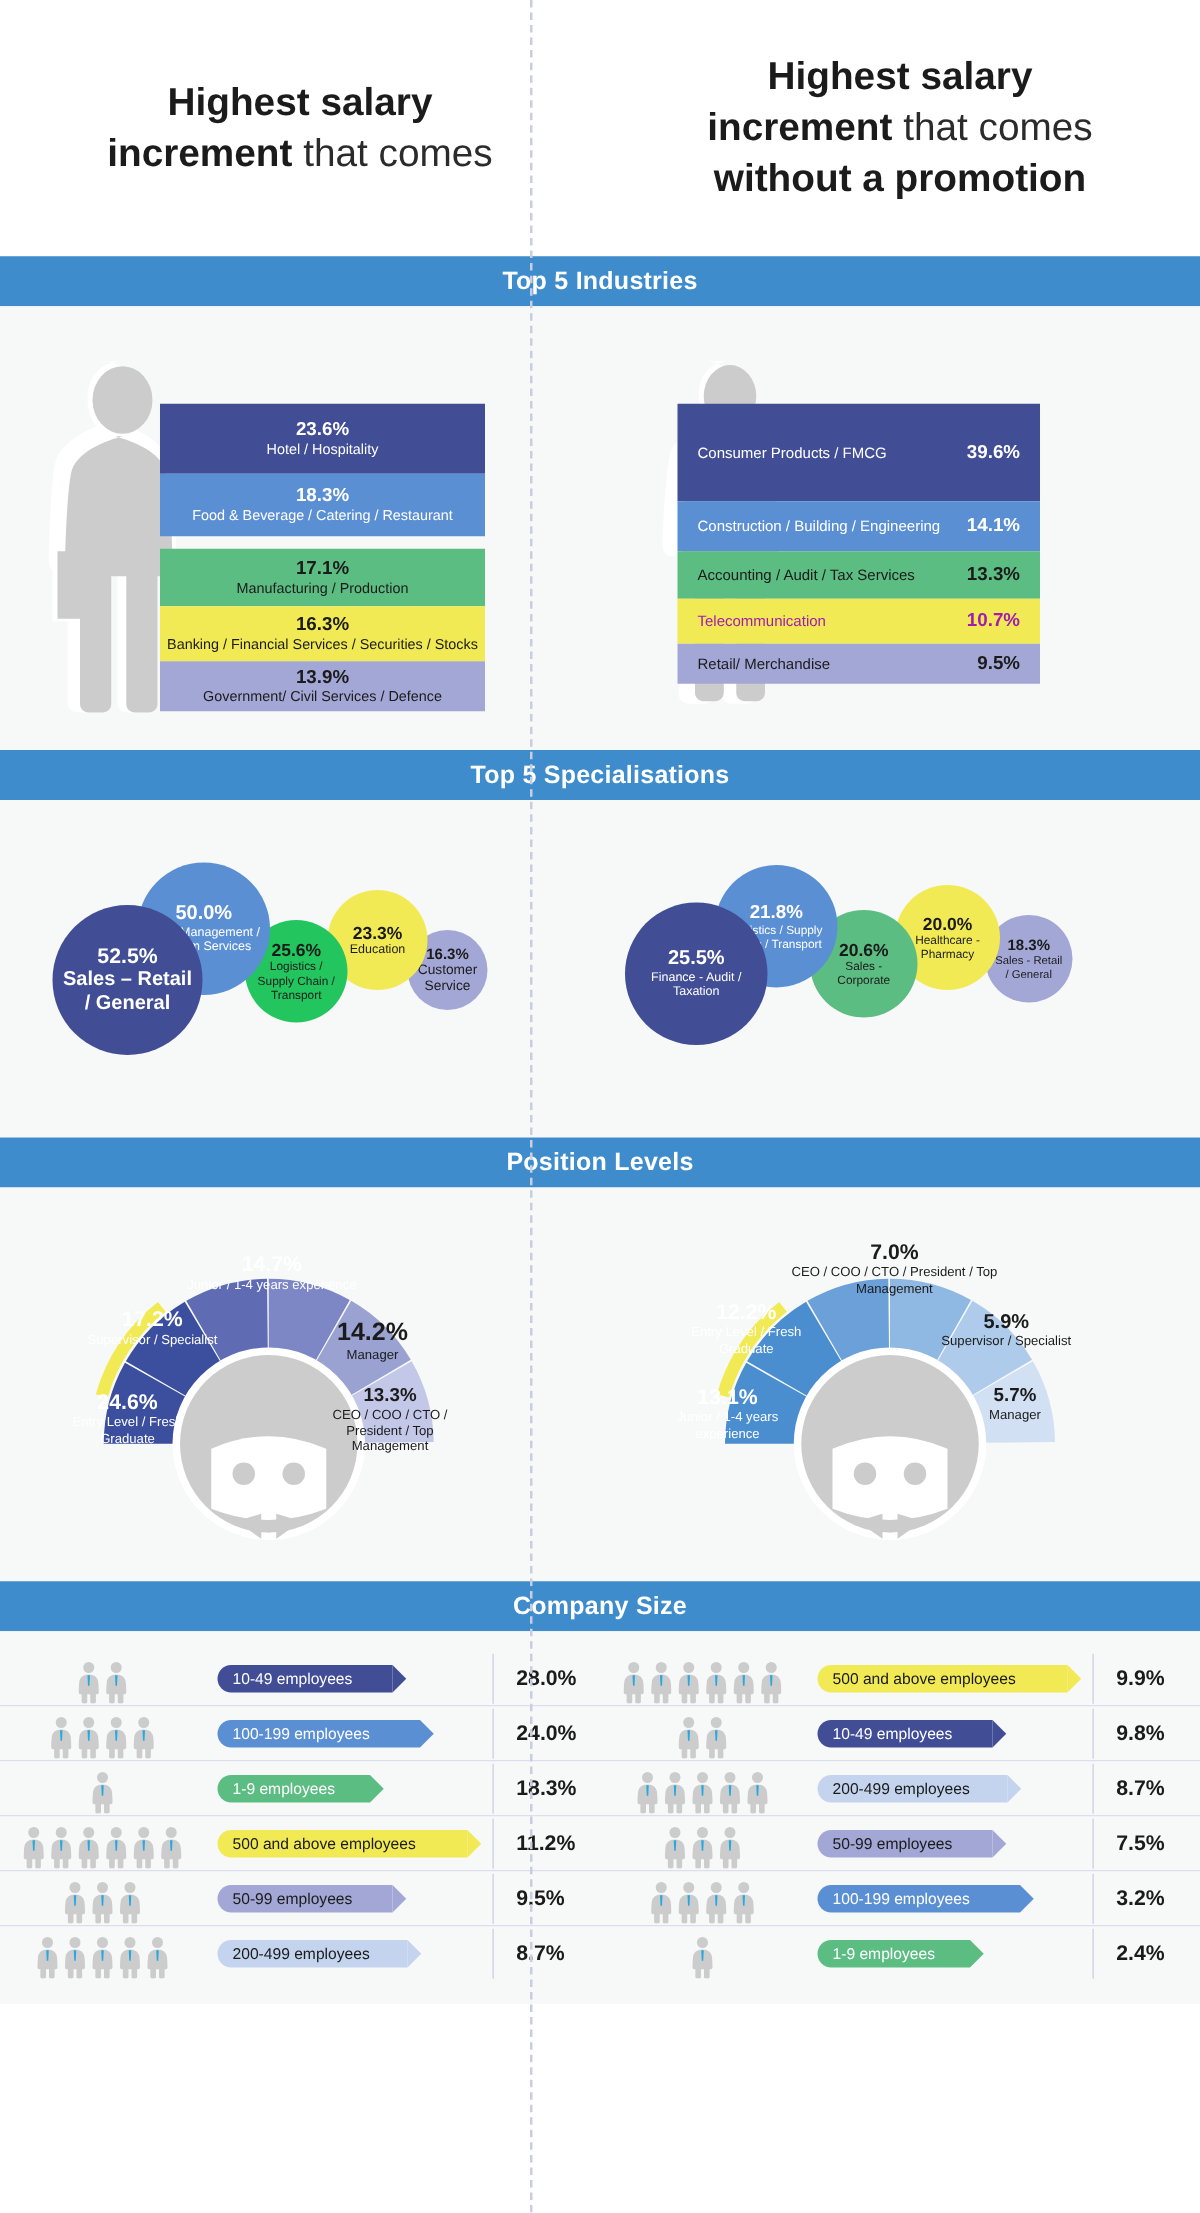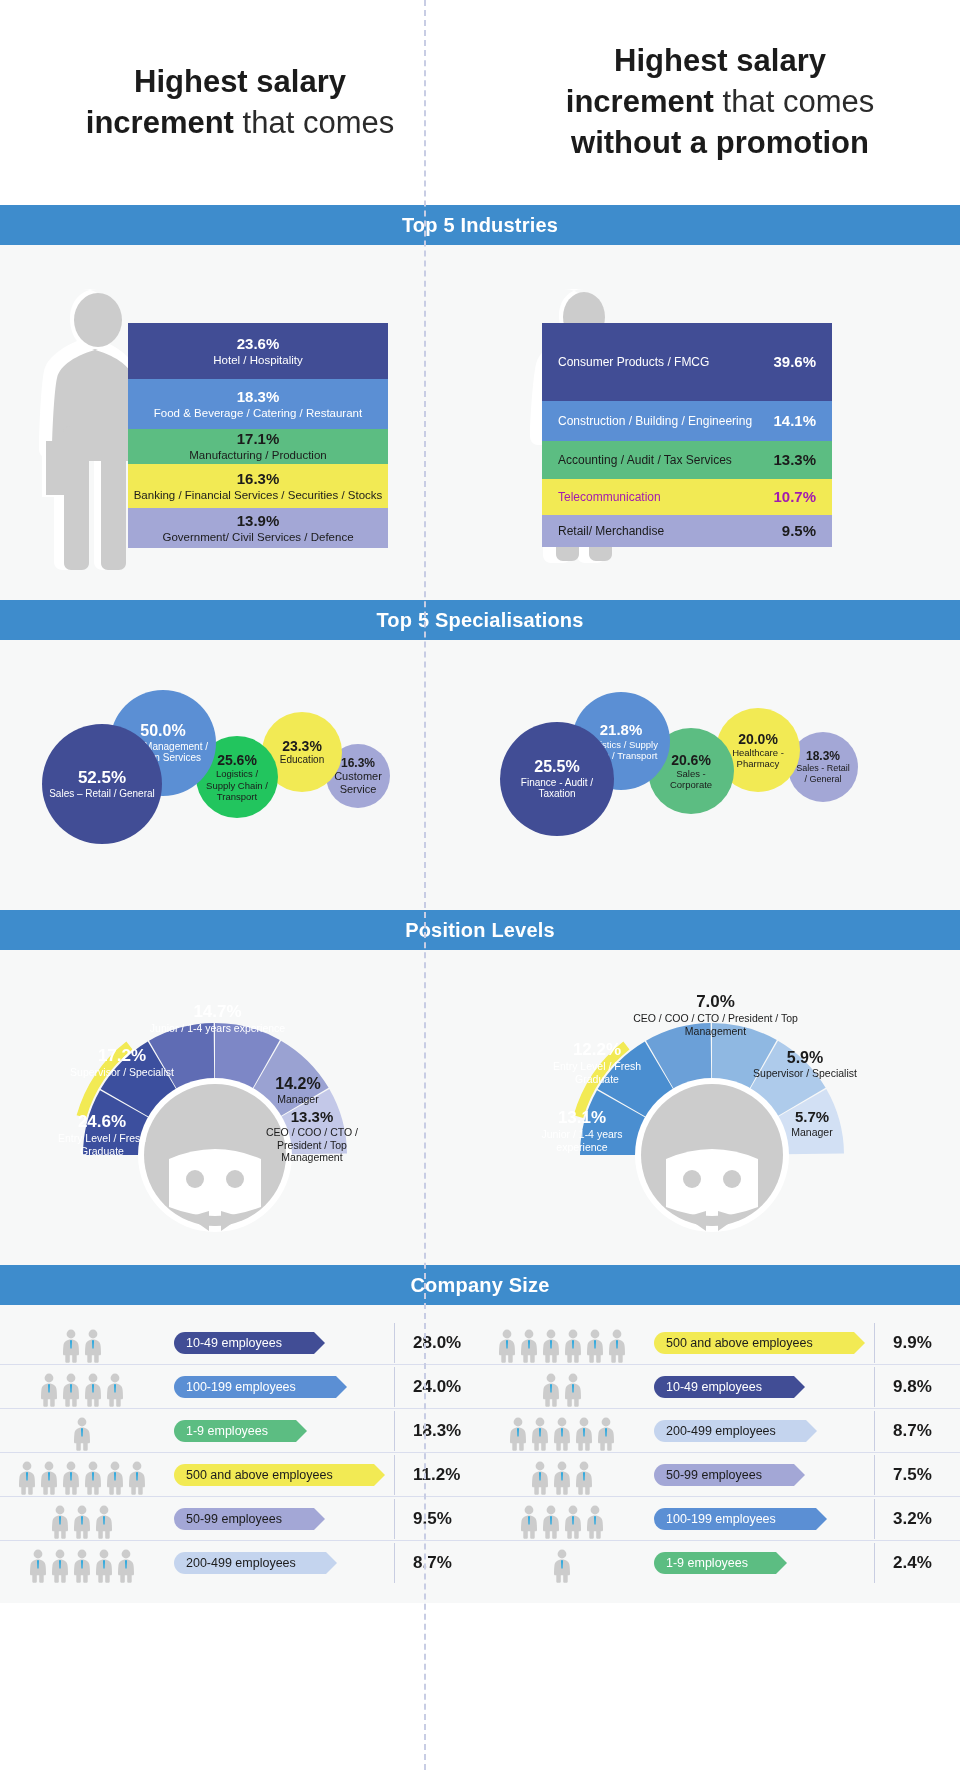--- a/index.html
+++ b/index.html
@@ -144,21 +144,21 @@
     </svg>
     <div class="bars" style="left:128px; width:260px;">
         <div class="bar" style="background: rgb(65, 77, 149); color: rgb(255, 255, 255); height: 56px;">
           <span class="pct">23.6%</span>
           <span class="lab">Hotel / Hospitality</span>
         </div>
         <div class="bar" style="background: rgb(91, 143, 212); color: rgb(255, 255, 255); height: 50px;">
           <span class="pct">18.3%</span>
           <span class="lab">Food &amp; Beverage / Catering / Restaurant</span>
         </div>
-        <div class="bar" style="background: rgb(92, 189, 130); color: rgb(27, 27, 27); height: 35px;">
+        <div class="bar" style="background: rgb(92, 189, 130); color: rgb(27, 27, 27); height: 46px; margin-top: 10px;">
           <span class="pct">17.1%</span>
           <span class="lab">Manufacturing / Production</span>
         </div>
         <div class="bar" style="background: rgb(242, 234, 84); color: rgb(27, 27, 27); height: 44px;">
           <span class="pct">16.3%</span>
           <span class="lab">Banking / Financial Services / Securities / Stocks</span>
         </div>
         <div class="bar" style="background: rgb(163, 167, 214); color: rgb(27, 27, 27); height: 40px;">
           <span class="pct">13.9%</span>
           <span class="lab">Government/ Civil Services / Defence</span>
@@ -203,21 +203,21 @@
 <div class="spacer"></div>
 
 <div class="band">
   <span class="band-title">Top 5 Specialisations</span>
 </div>
 <div class="panel two-col bub-wrap">
   <div class="col">
     <div id="bub-left" style="position:absolute;inset:0;">
         <div class="bubble" style="left: 42px; top: 84px; width: 120px; height: 120px; background: rgb(65, 77, 149); color: rgb(255, 255, 255); z-index: 5;">
           <span class="pct" style="font-size: 17px;">52.5%</span>
-          <span class="lab" style="font-size: 10px; max-width: 106px;">Sales – Retail / General</span>
+          <span class="lab" style="font-size: 16px; max-width: 106px; font-weight: bold;">Sales – Retail / General</span>
         </div>
         <div class="bubble" style="left: 110px; top: 50px; width: 106px; height: 106px; background: rgb(91, 143, 212); color: rgb(255, 255, 255); z-index: 4;">
           <span class="pct" style="font-size: 16px;">50.0%</span>
           <span class="lab" style="font-size: 10px; max-width: 92px;">Hotel Management / Tourism Services</span>
         </div>
         <div class="bubble" style="left: 196px; top: 96px; width: 82px; height: 82px; background: #22c55e; color: rgb(27, 27, 27); z-index: 3;">
           <span class="pct" style="font-size: 14px;">25.6%</span>
           <span class="lab" style="font-size: 9.5px; max-width: 68px;">Logistics / Supply Chain / Transport</span>
         </div>
         <div class="bubble" style="left: 262px; top: 72px; width: 80px; height: 80px; background: rgb(242, 234, 84); color: rgb(27, 27, 27); z-index: 2;">
@@ -289,21 +289,21 @@
         </div>
         <div class="wlabel" style="left: 68px; top: 96px; width: 108px; color: rgb(255, 255, 255);">
           <span class="pct" style="font-size: 17px;">17.2%</span>
           <span class="lab">Supervisor / Specialist</span>
         </div>
         <div class="wlabel" style="left: 48px; top: 162px; width: 108px; color: rgb(255, 255, 255);">
           <span class="pct" style="font-size: 17px;">24.6%</span>
           <span class="lab">Entry Level / Fresh Graduate</span>
         </div>
         <div class="wlabel" style="left: 248px; top: 104px; width: 100px; color: rgb(27, 27, 27);">
-          <span class="pct" style="font-size: 16px; margin-top: 20px;">14.2%</span>
+          <span class="pct" style="font-size: 20px;">14.2%</span>
           <span class="lab">Manager</span>
         </div>
         <div class="wlabel" style="left: 258px; top: 158px; width: 108px; color: rgb(27, 27, 27);">
           <span class="pct" style="font-size: 15px;">13.3%</span>
           <span class="lab">CEO / COO / CTO / President / Top Management</span>
         </div>
       </div>
   </div>
   <div class="col">
     <div id="wheel-right" style="position:absolute;inset:0;">

